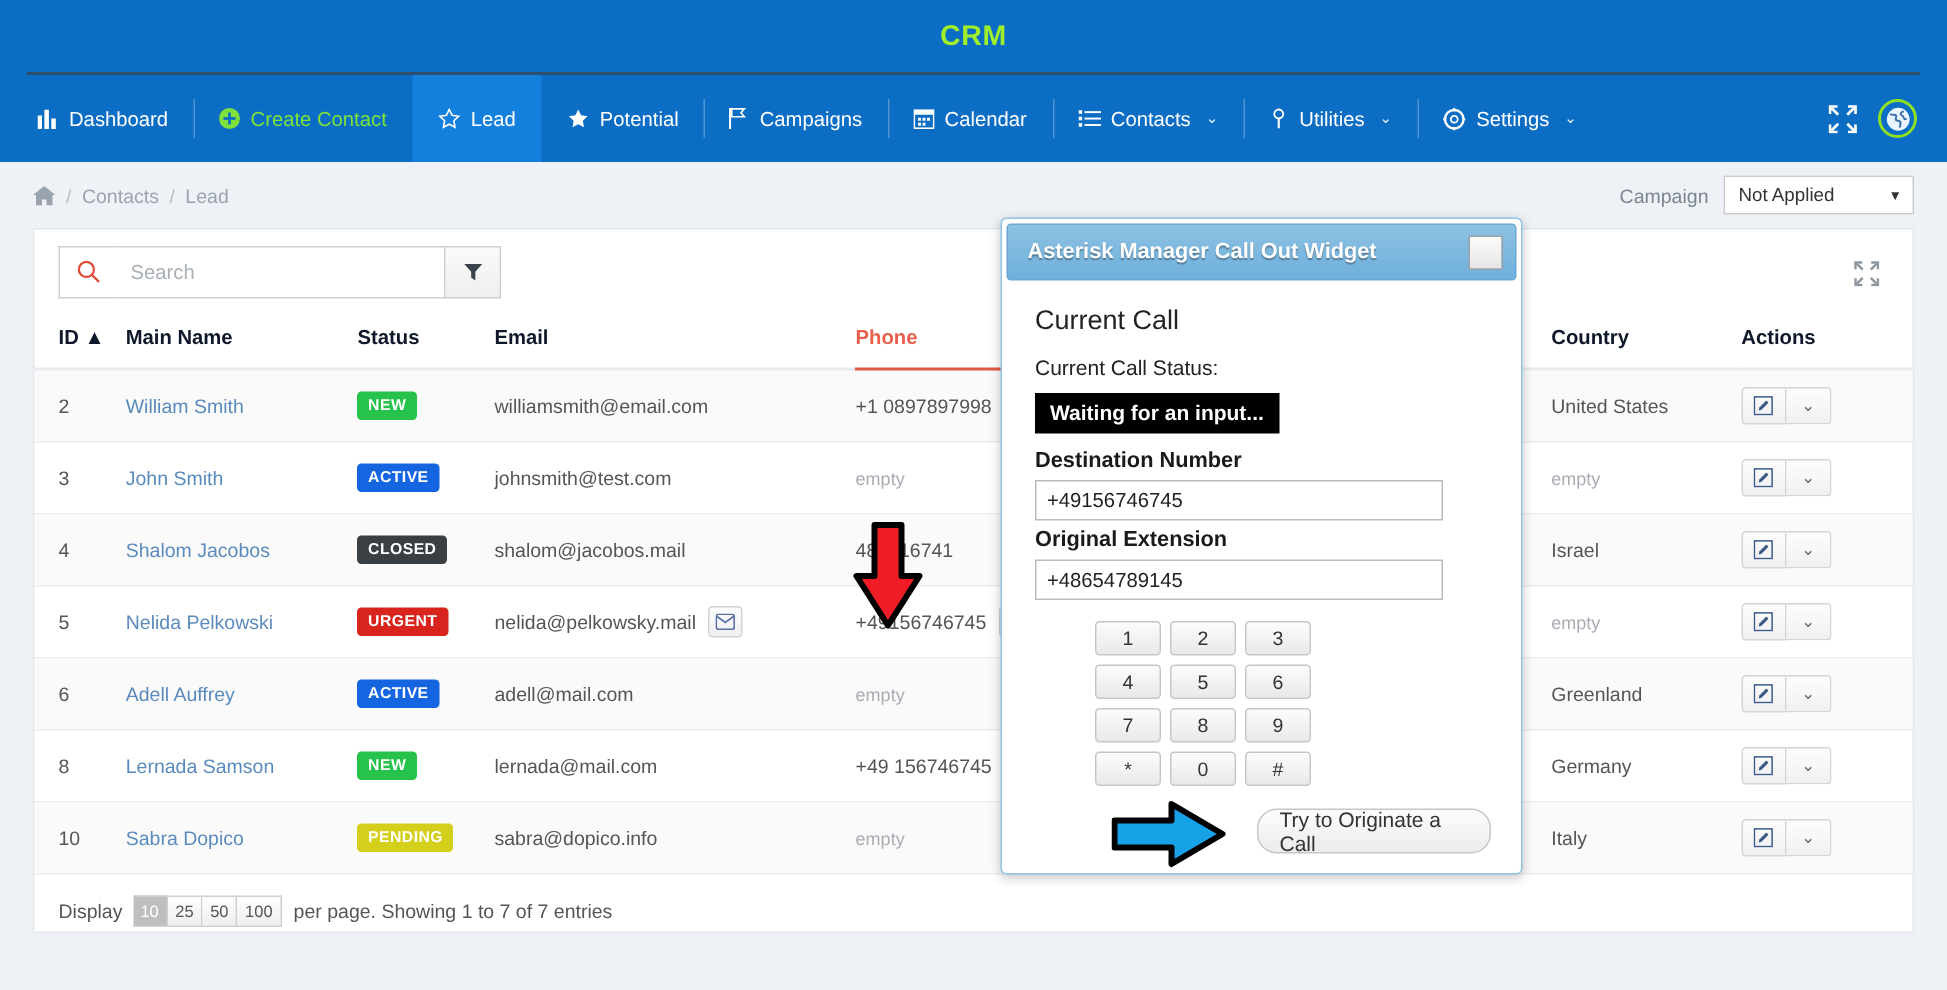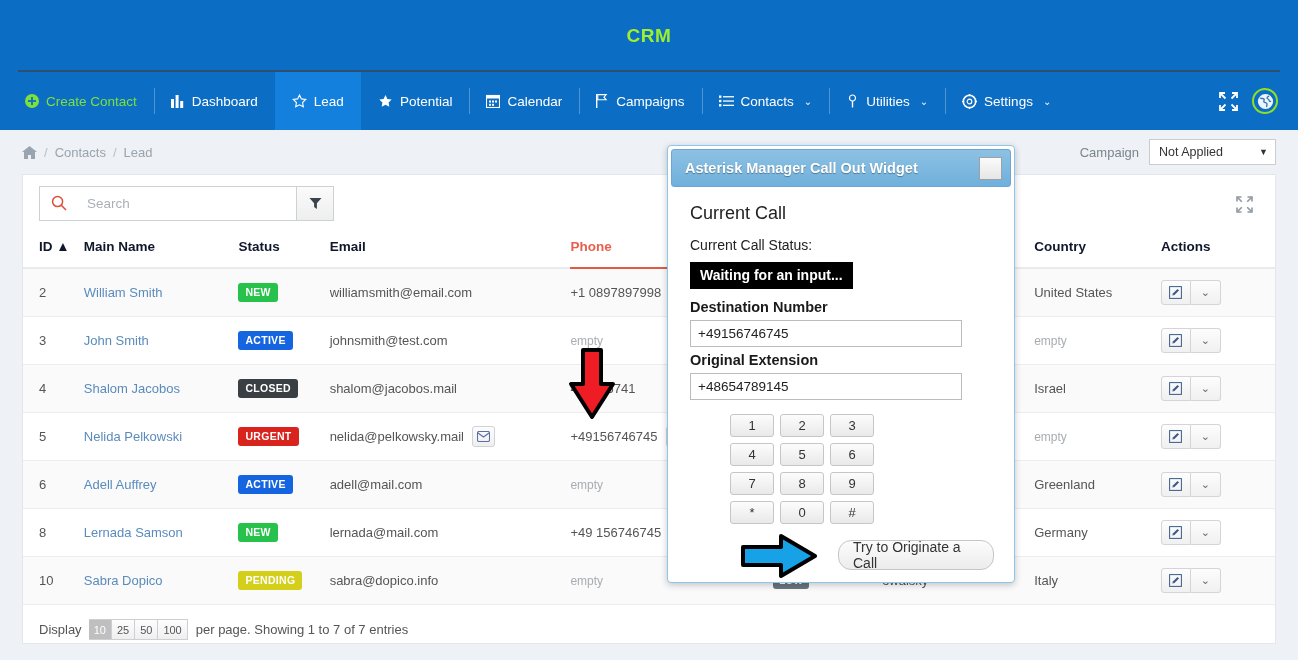--- a/index.html
+++ b/index.html
@@ -6,21 +6,21 @@
   html, body {
     width: 1298px; height: 660px;
     font-family: "Liberation Sans", sans-serif;
     background: #eef1f5;
     overflow: hidden;
   }
   #app { position: relative; width: 1298px; height: 660px; }
 
   
   .brandbar {
-    height: 72px; background: #0c6dc4;
+    height: 50px; background: #0c6dc4;
     display: flex; align-items: center; justify-content: center;
     position: relative;
   }
   .brand-title {
     color: #9ff02a; font-size: 19px; font-weight: bold; letter-spacing: .5px;
   }
   .brand-rule {
     position: absolute; left: 18px; right: 18px; bottom: 0; height: 2px;
     background: #2e4f6e;
   }
@@ -222,83 +222,83 @@
 
 <div id="app">
 
   <div class="brandbar">
     <span class="brand-title">CRM</span>
     <div class="brand-rule"></div>
   </div>
 
   <div class="navbar">
 
+    <div class="navitem">
+      <span class="ico">
+        <svg width="14" height="13" viewBox="0 0 14 13">
+            <rect x="0" y="4" width="3" height="9" fill="#fff"></rect>
+            <rect x="4.6" y="0" width="3" height="13" fill="#fff"></rect>
+            <rect x="9.2" y="6" width="3" height="7" fill="#fff"></rect>
+          </svg>
+      </span>
+      <span>Dashboard</span>
+    </div>
+
     <div class="navitem create">
       <span class="ico">
         <svg width="14" height="14" viewBox="0 0 14 14">
             <circle cx="7" cy="7" r="7" fill="#7ee03a"></circle>
             <rect x="6.1" y="3" width="1.8" height="8" fill="#0c6dc4"></rect>
             <rect x="3" y="6.1" width="8" height="1.8" fill="#0c6dc4"></rect>
           </svg>
       </span>
       <span>Create Contact</span>
     </div>
 
-    <div class="navitem">
-      <span class="ico">
-        <svg width="14" height="13" viewBox="0 0 14 13">
-            <rect x="0" y="4" width="3" height="9" fill="#fff"></rect>
-            <rect x="4.6" y="0" width="3" height="13" fill="#fff"></rect>
-            <rect x="9.2" y="6" width="3" height="7" fill="#fff"></rect>
-          </svg>
-      </span>
-      <span>Dashboard</span>
-    </div>
-
     <div class="navitem active">
       <span class="ico">
         <svg width="15" height="14" viewBox="0 0 15 14">
             <path d="M7.5 1l1.9 3.9 4.3.6-3.1 3 .7 4.3-3.8-2-3.8 2 .7-4.3-3.1-3 4.3-.6z" fill="none" stroke="#fff" stroke-width="1.1"></path>
           </svg>
       </span>
       <span>Lead</span>
     </div>
 
     <div class="navitem">
       <span class="ico">
         <svg width="15" height="14" viewBox="0 0 15 14">
             <path d="M7.5 1l1.9 3.9 4.3.6-3.1 3 .7 4.3-3.8-2-3.8 2 .7-4.3-3.1-3 4.3-.6z" fill="#fff"></path>
           </svg>
       </span>
       <span>Potential</span>
+    </div>
+
+    <div class="navitem">
+      <span class="ico">
+        <svg width="13" height="14" viewBox="0 0 13 14">
+            <rect x="0" y="0" width="1.4" height="14" fill="#fff"></rect>
+            <path d="M1.8 .6h8.4l-2.2 2.6 2.2 2.6H1.8z" fill="none" stroke="#fff" stroke-width="1.1"></path>
+          </svg>
+      </span>
+      <span>Campaigns</span>
     </div>
 
     <div class="navitem">
       <span class="ico">
         <svg width="14" height="14" viewBox="0 0 14 14">
             <rect x="0.5" y="1.5" width="13" height="12" fill="none" stroke="#fff" stroke-width="1.1"></rect>
             <rect x="0.5" y="1.5" width="13" height="3" fill="#fff"></rect>
             <rect x="3" y="6.5" width="2" height="2" fill="#fff"></rect>
             <rect x="6" y="6.5" width="2" height="2" fill="#fff"></rect>
             <rect x="9" y="6.5" width="2" height="2" fill="#fff"></rect>
             <rect x="3" y="9.8" width="2" height="2" fill="#fff"></rect>
             <rect x="6" y="9.8" width="2" height="2" fill="#fff"></rect>
           </svg>
       </span>
       <span>Calendar</span>
-    </div>
-
-    <div class="navitem">
-      <span class="ico">
-        <svg width="13" height="14" viewBox="0 0 13 14">
-            <rect x="0" y="0" width="1.4" height="14" fill="#fff"></rect>
-            <path d="M1.8 .6h8.4l-2.2 2.6 2.2 2.6H1.8z" fill="none" stroke="#fff" stroke-width="1.1"></path>
-          </svg>
-      </span>
-      <span>Campaigns</span>
     </div>
 
     <div class="navitem">
       <span class="ico">
         <svg width="15" height="12" viewBox="0 0 15 12">
             <rect x="0" y="0.5" width="2.4" height="2.4" fill="#fff"></rect>
             <rect x="0" y="4.8" width="2.4" height="2.4" fill="#fff"></rect>
             <rect x="0" y="9.1" width="2.4" height="2.4" fill="#fff"></rect>
             <rect x="4" y="1.1" width="11" height="1.3" fill="#fff"></rect>
             <rect x="4" y="5.4" width="11" height="1.3" fill="#fff"></rect>

